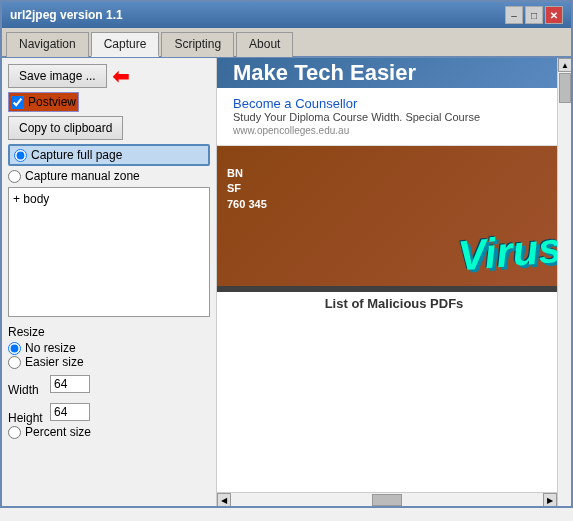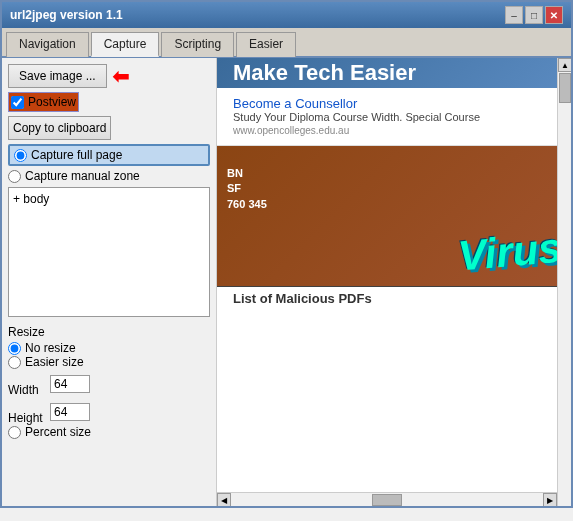--- a/index.html
+++ b/index.html
@@ -132,21 +132,21 @@
       background: #c2410c;
       border: 1px solid #8888cc;
       width: fit-content;
     }
 
     .checkbox-row input[type=checkbox] {
       margin: 0;
     }
 
     .copy-btn {
-      padding: 4px 4px;
+      padding: 4px 10px;
       background: linear-gradient(to bottom, #f0f0f0, #ddd);
       border: 1px solid #999;
       cursor: pointer;
       font-size: 12px;
       width: fit-content;
     }
 
     .radio-group {
       display: flex;
       flex-direction: column;
@@ -292,21 +292,22 @@
       text-shadow: 3px 3px 0 #0088aa, -1px -1px 0 #004466;
       font-style: italic;
       transform: rotate(-5deg);
     }
 
     .webpage-footer-text {
       padding: 4px 16px;
       font-size: 13px;
       font-weight: bold;
       color: #333;
-      border-top: 1px solid #404040;
+      border-top: 6px solid #404040;
+      text-align: center;
     }
 
     .scrollbar-v {
       position: absolute;
       right: 0;
       top: 0;
       width: 14px;
       height: 100%;
       background: #f0f0f0;
       border-left: 1px solid #ccc;
@@ -380,21 +381,21 @@
       <div class="title-btn">–</div>
       <div class="title-btn">□</div>
       <div class="title-btn close">✕</div>
     </div>
   </div>
 
   <div class="tabs-bar">
     <div class="tab">Navigation</div>
     <div class="tab active">Capture</div>
     <div class="tab">Scripting</div>
-    <div class="tab">Easier</div>
+    <div class="tab">About</div>
   </div>
 
   <div class="content">
 
     <div class="left-panel">
 
       <div class="save-btn-row">
         <button class="save-btn">Save image ...</button>
         <span class="arrow-icon">⬅</span>
       </div>

